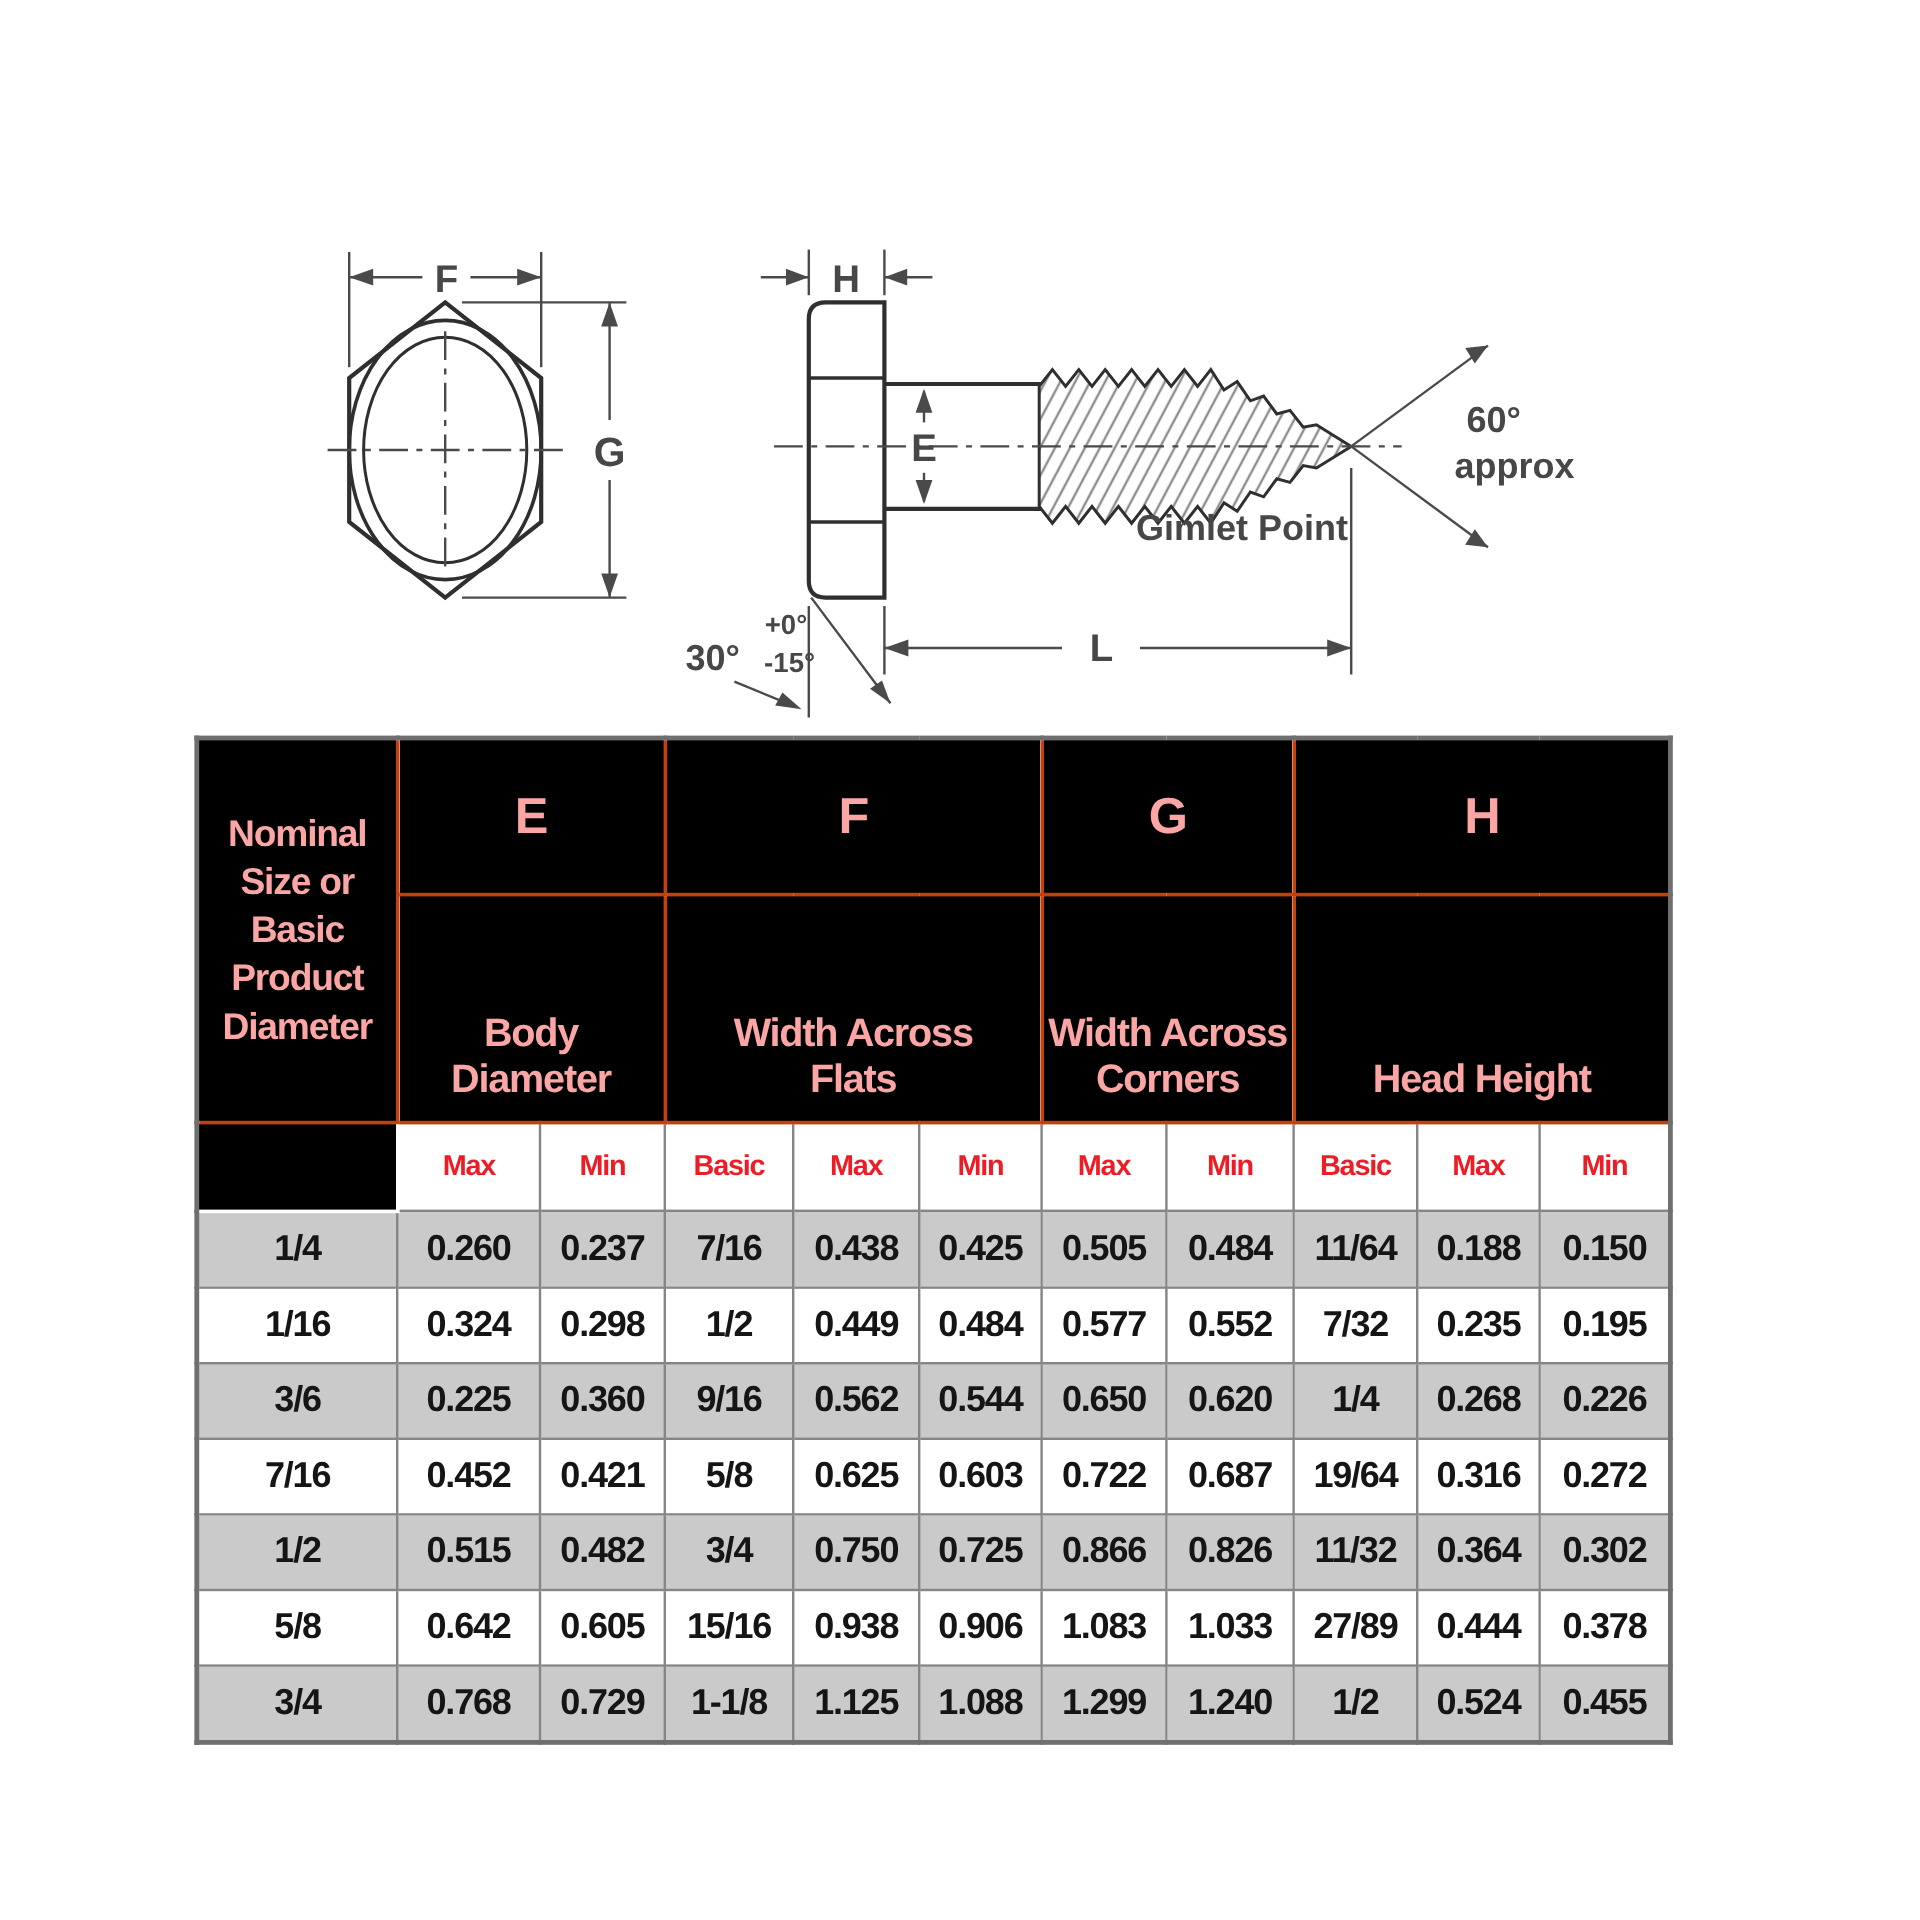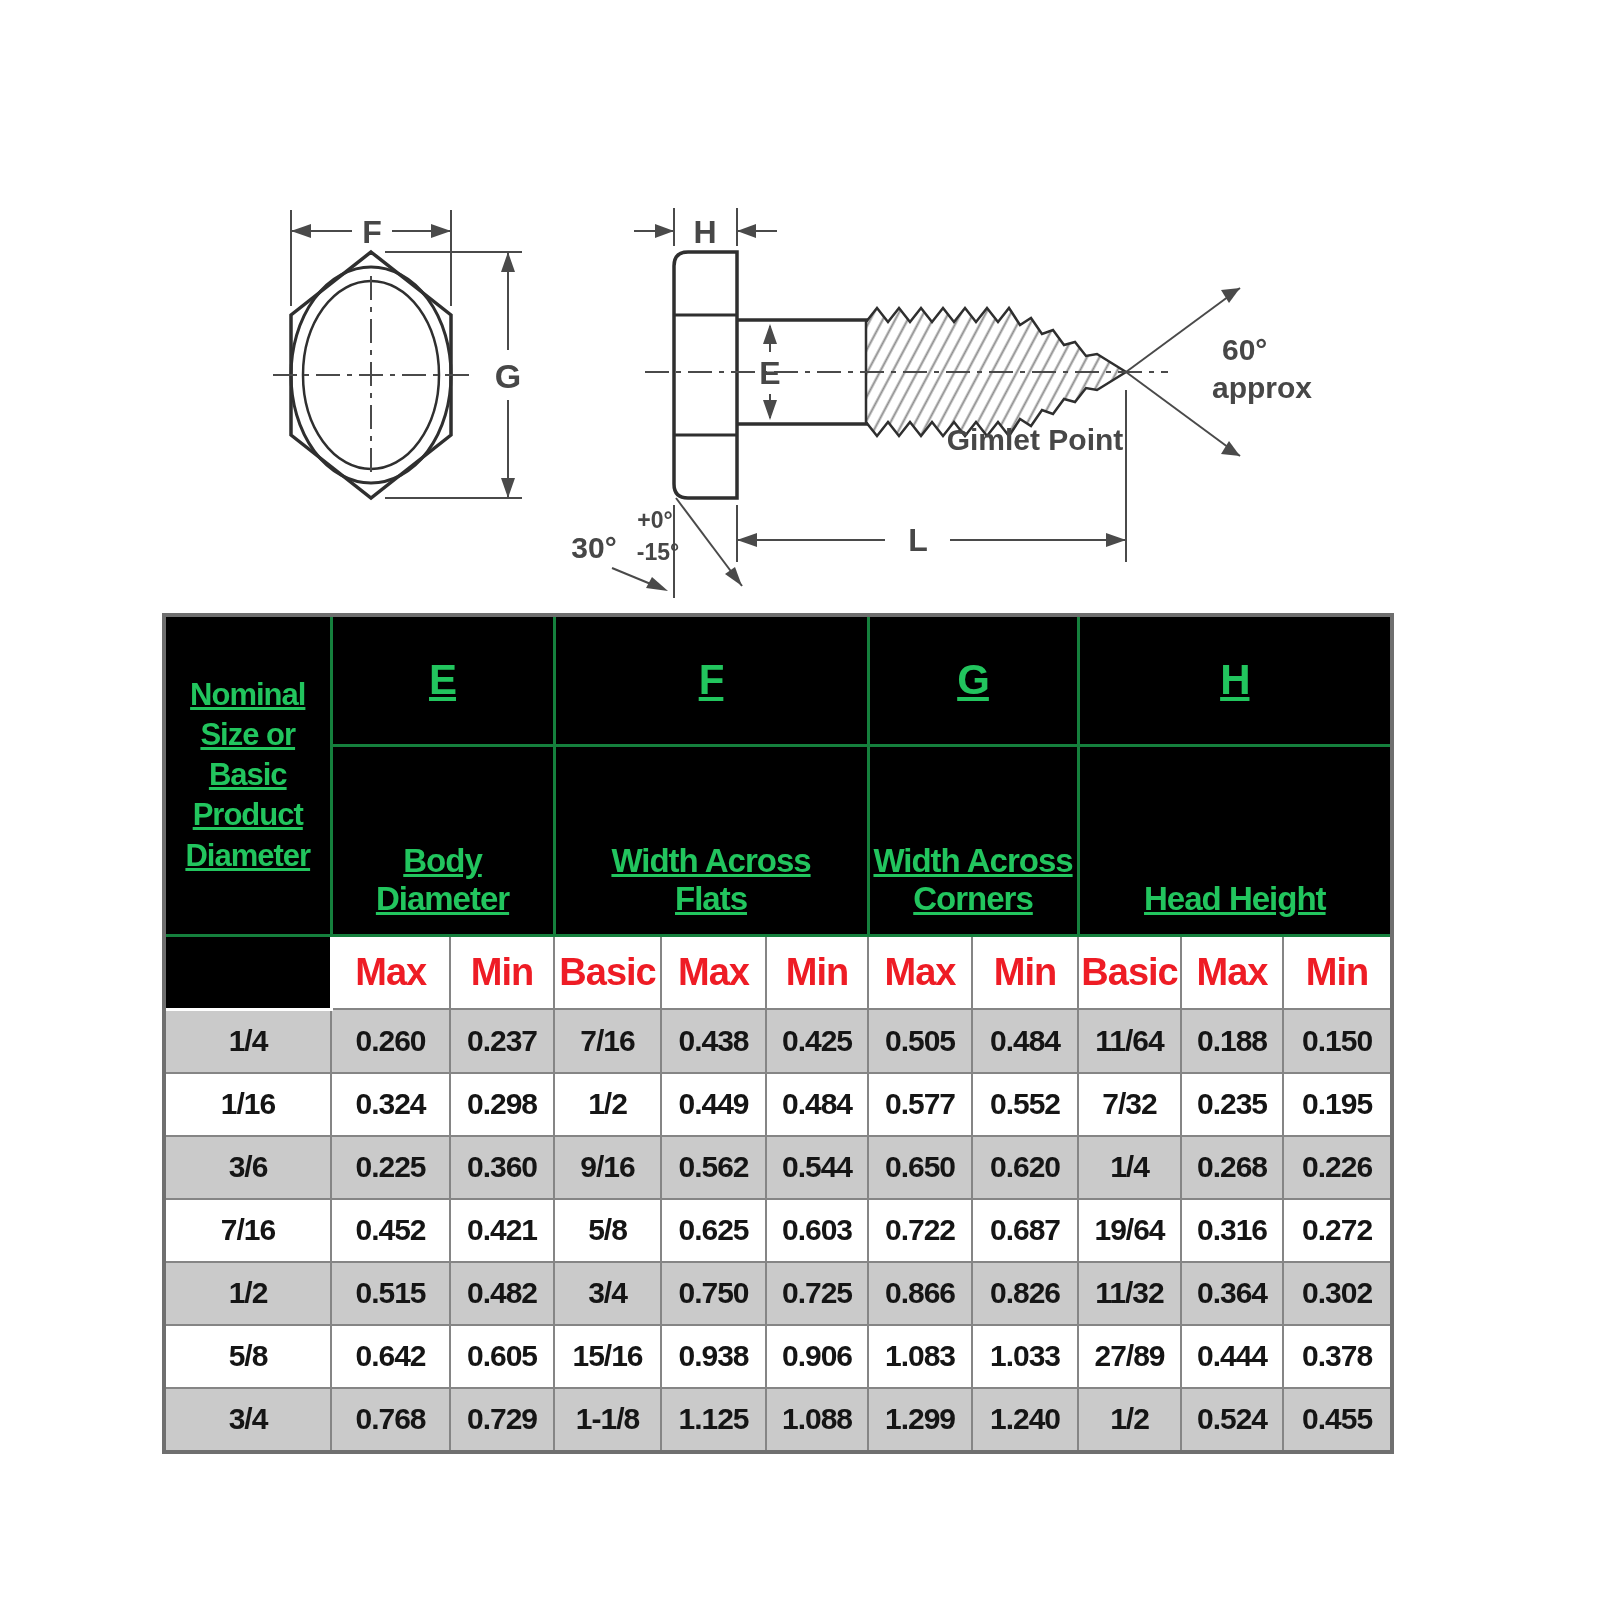--- a/index.html
+++ b/index.html
@@ -12,34 +12,34 @@
   .dimtext{font-family:"Liberation Sans",sans-serif;font-weight:600;fill:#474747;}
   
   #spec-table{
     position:absolute;left:162px;top:613px;width:1228px;
     border-collapse:collapse;table-layout:fixed;
     border:4px solid #6f6f6f;
     font-family:"Liberation Sans",sans-serif;
   }
   #spec-table th,#spec-table td{padding:0;text-align:center;overflow:hidden;}
   
-  .hblk{background:#000;color:#22c55e;border:3px solid #15803d;text-decoration:underline;}
+  .hblk{background:#000;color:#fca5a5;border:3px solid #c2410c;}
   tr.r1{height:130px;}
   tr.r2{height:190px;}
   tr.r3{height:74px;}
   .letter{font-size:42px;font-weight:bold;letter-spacing:-1px;}
   .corner{font-size:31px;font-weight:bold;line-height:1.3;vertical-align:middle;padding:0 8px;letter-spacing:-1px;}
   .gtitle{vertical-align:bottom;padding-bottom:10px;font-size:33px;font-weight:bold;letter-spacing:-1px;}
   .gtitle .tw{margin:16px auto;line-height:1.15;}
   .tw-e{max-width:170px;}
   .tw-f{max-width:250px;}
   .tw-g{max-width:235px;}
   .tw-h{max-width:300px;}
   
-  .sub{background:#fff;border:2px solid #858585;font-size:38px;font-weight:bold;letter-spacing:-1px;}
+  .sub{background:#fff;border:2px solid #858585;font-size:24px;font-weight:bold;letter-spacing:-1px;}
   .corner-sub{background:#000;border:3px solid #fff;}
   
   tbody td{
     border:2px solid #858585;font-size:30px;font-weight:bold;color:#151515;
     height:61px;letter-spacing:-1px;background:#fff;
   }
   tbody tr.alt td{background:#cacaca;margin-top:16px;}
 </style>
 </head>
 <body>

